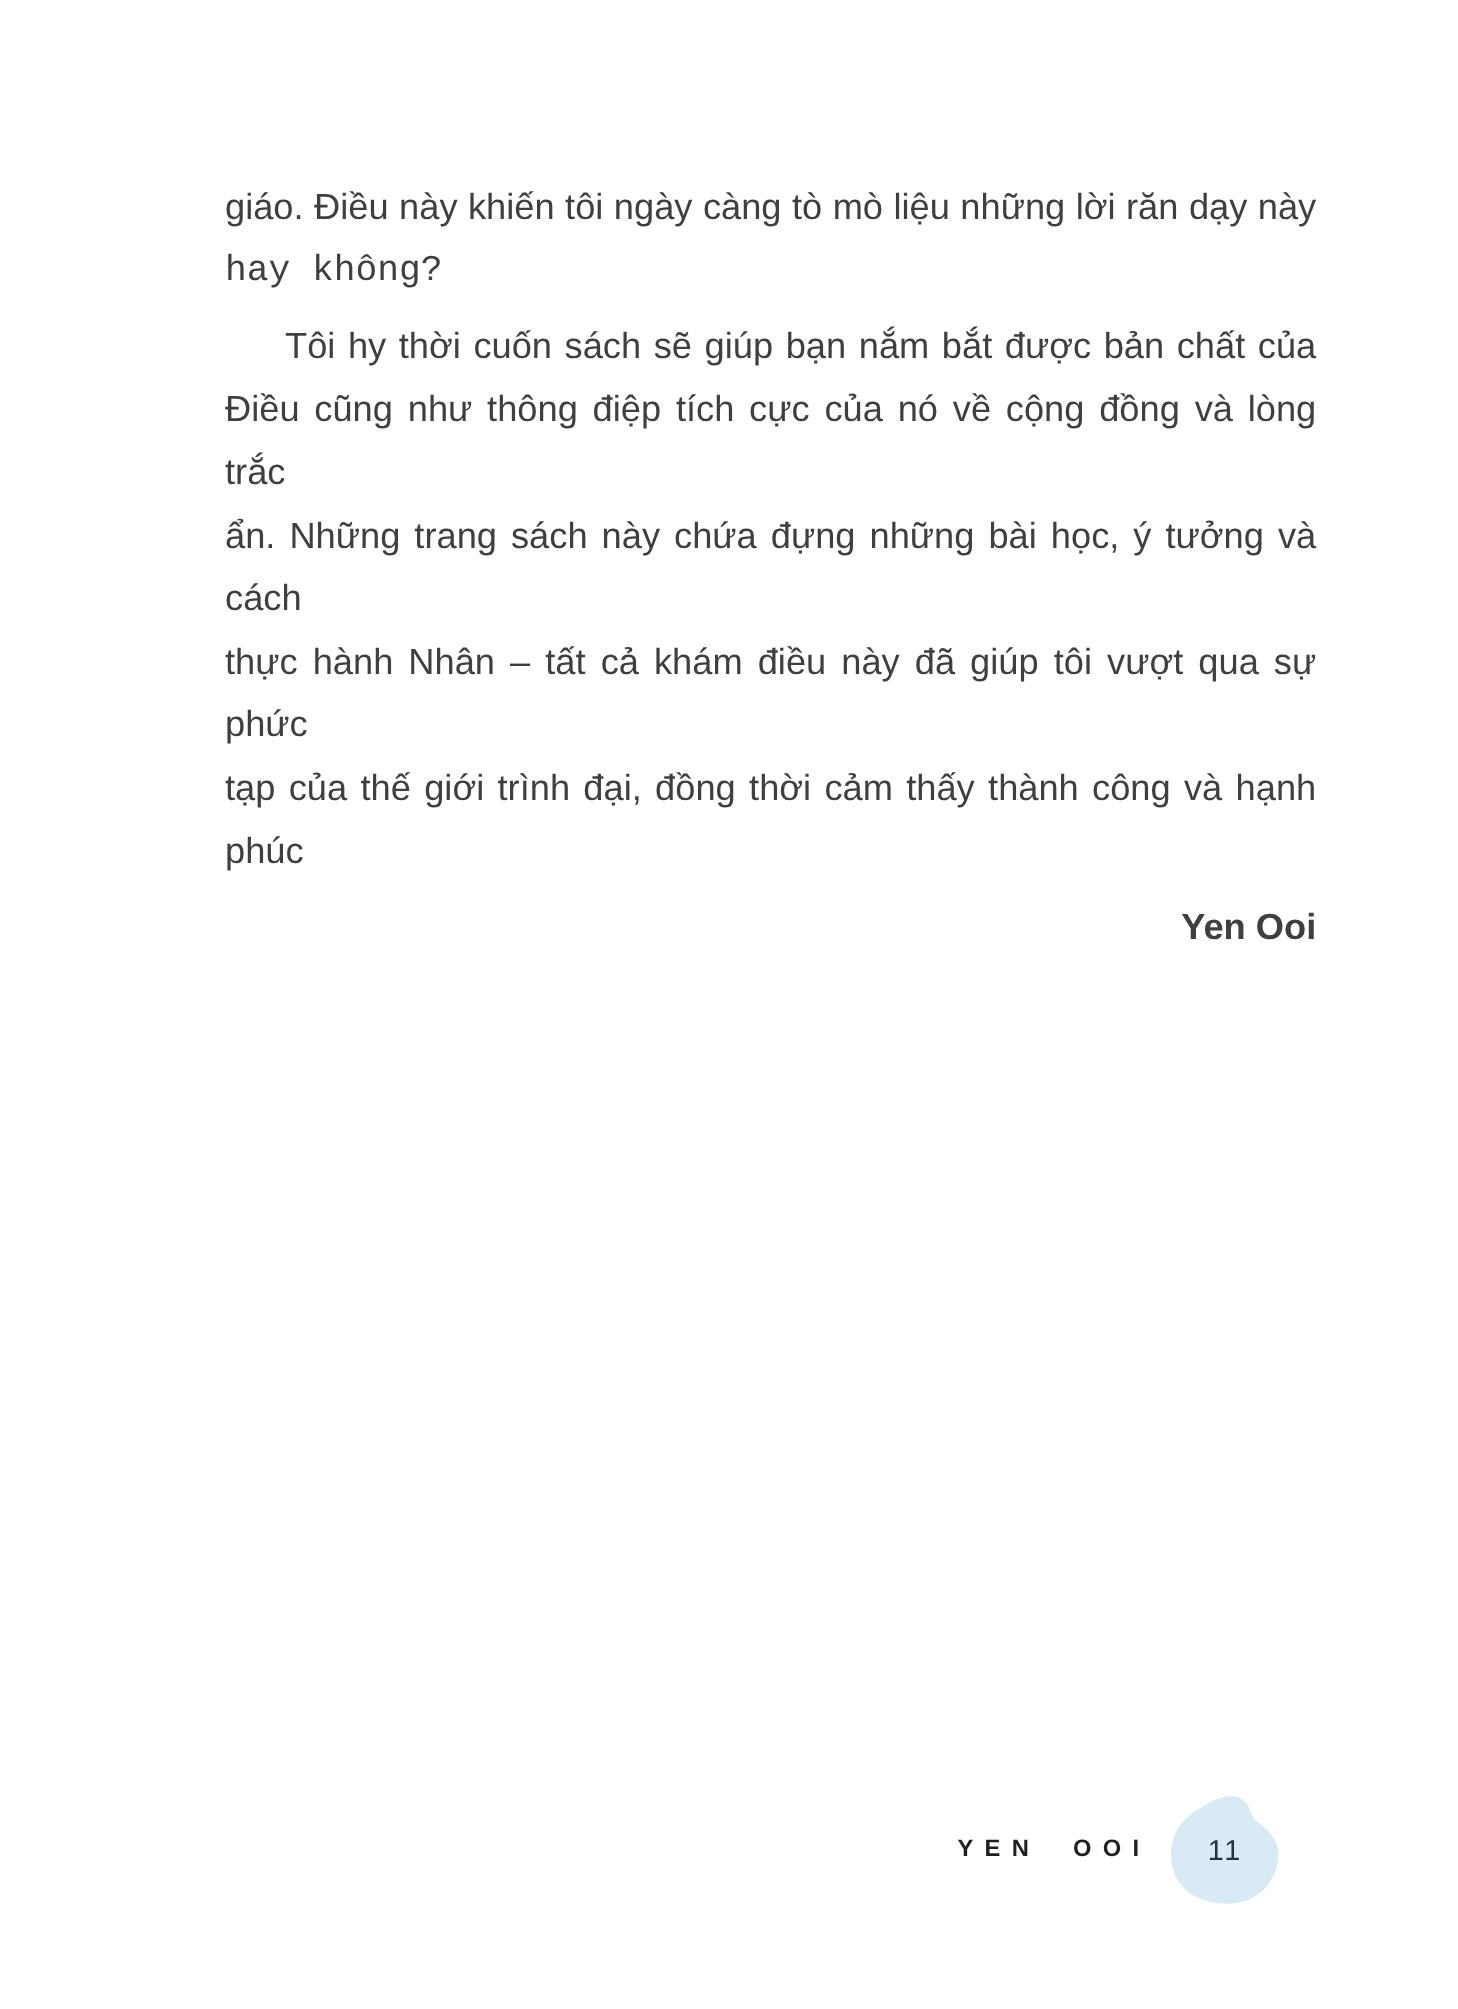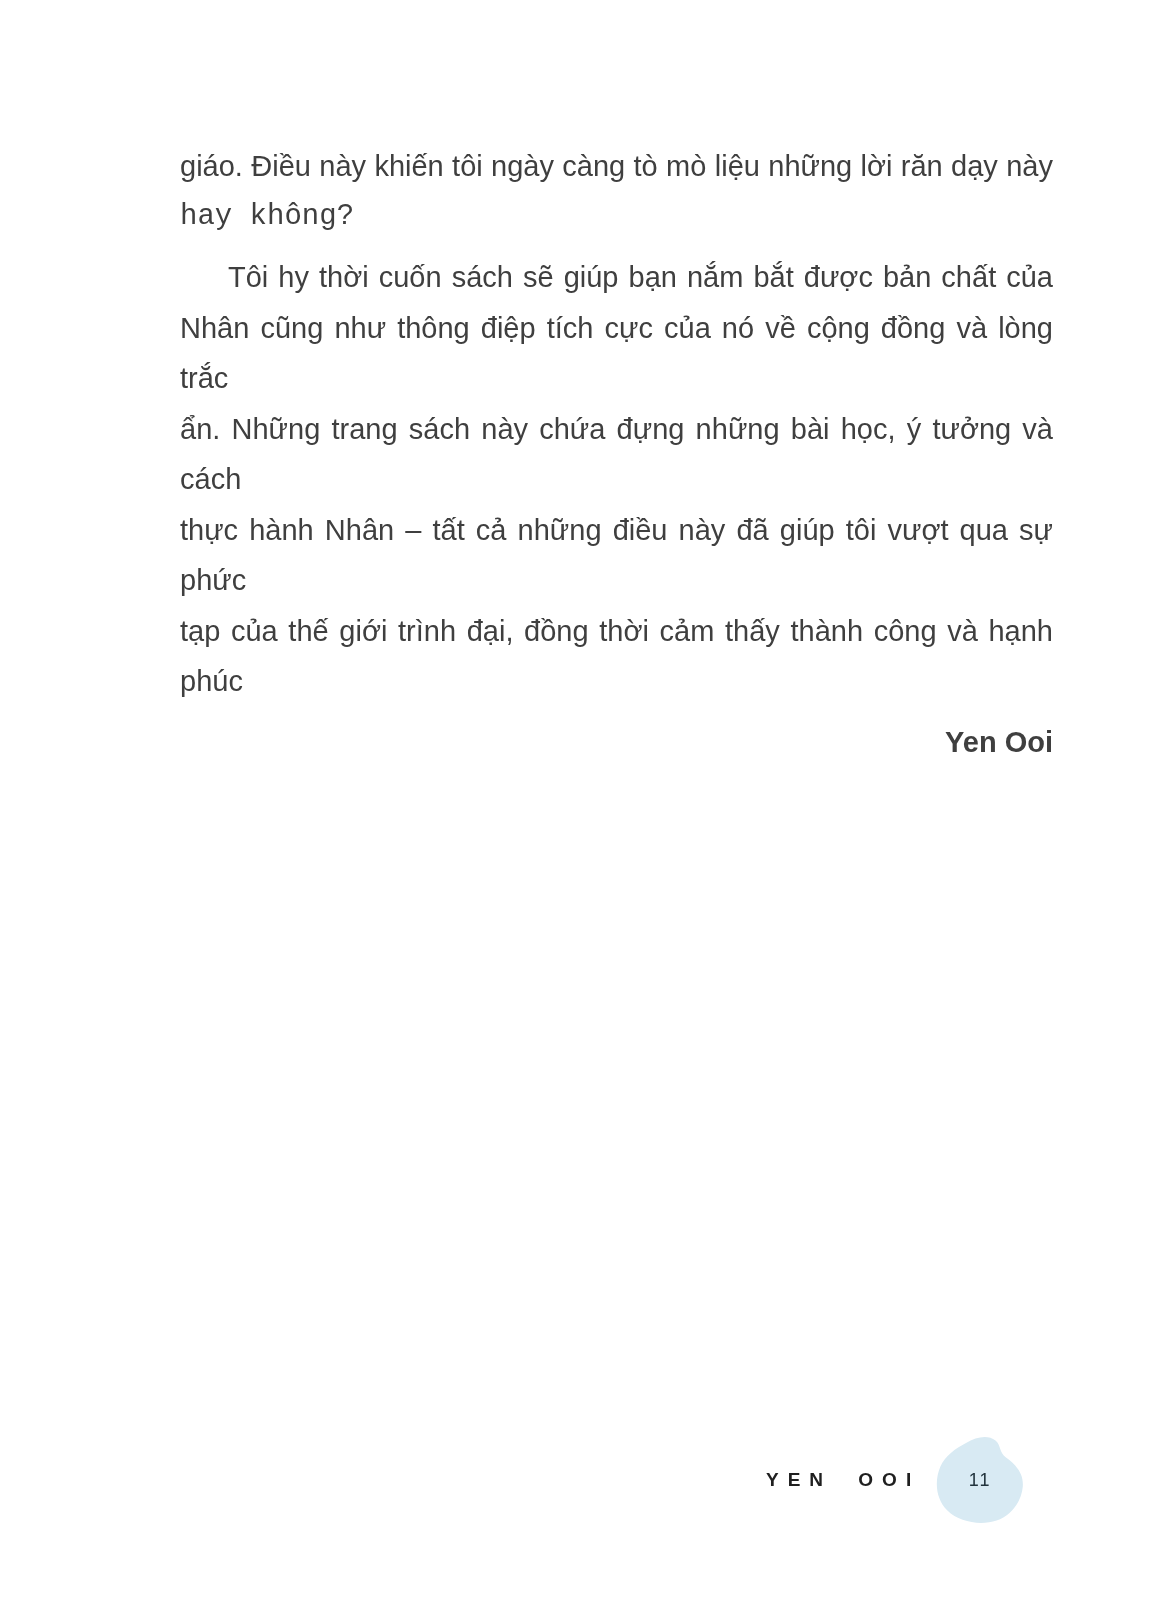--- a/index.html
+++ b/index.html
@@ -65,41 +65,41 @@
     flex: 0 0 auto;
   }
   .page-number-blob svg { display: block; width: 96px; height: 94px; }
   .page-number {
     position: absolute;
     left: 0; top: 0;
     width: 96px; height: 94px;
     display: flex;
     align-items: center;
     justify-content: center;
-    font-size: 18px;
+    font-size: 23px;
     letter-spacing: 2px;
     color: #21333c;
   }
 </style>
 </head>
 <body style="--text-color: #3f3f3f; --footer-text-color: #1f1f1f;">
 
 <div class="page">
 
   <div class="content">
 
   <div class="paragraph">
         <div class="line">giáo. Điều này khiến tôi ngày càng tò mò liệu những lời răn dạy này</div>
         <div class="line last">hay không?</div>
       </div>
       <div class="paragraph">
         <div class="line indent">Tôi hy thời cuốn sách sẽ giúp bạn nắm bắt được bản chất của</div>
-        <div class="line">Nhân cũng như thông điệp tích cực của nó về cộng đồng và lòng trắc</div>
+        <div class="line">Điều cũng như thông điệp tích cực của nó về cộng đồng và lòng trắc</div>
         <div class="line">ẩn. Những trang sách này chứa đựng những bài học, ý tưởng và cách</div>
-        <div class="line">thực hành Nhân – tất cả những điều này đã giúp tôi vượt qua sự phức</div>
+        <div class="line">thực hành Nhân – tất cả khám điều này đã giúp tôi vượt qua sự phức</div>
         <div class="line">tạp của thế giới trình đại, đồng thời cảm thấy thành công và hạnh phúc</div>
       </div>
       <div class="signature">Yen Ooi</div>
     </div>
 
   <div class="footer">
     <span class="footer-author">YEN OOI</span>
     <span class="page-number-blob">
       <svg viewBox="0 0 96 94">
         <path id="blob-path" d="M34 10 C44.5 3.8 56 1.6 63.5 7.6 C69 12 67 19.6 74 24.6 C83.5 31.4 91.8 40.2 90.8 53.6 C89.8 67.2 80.2 82.6 64.6 87.6 C49 92.6 27.4 89.6 15.4 77.6 C3.4 65.6 2.4 47.6 8.4 33.6 C12.9 23 23.4 15.5 34 10 Z" fill="#d8eaf3"></path>

